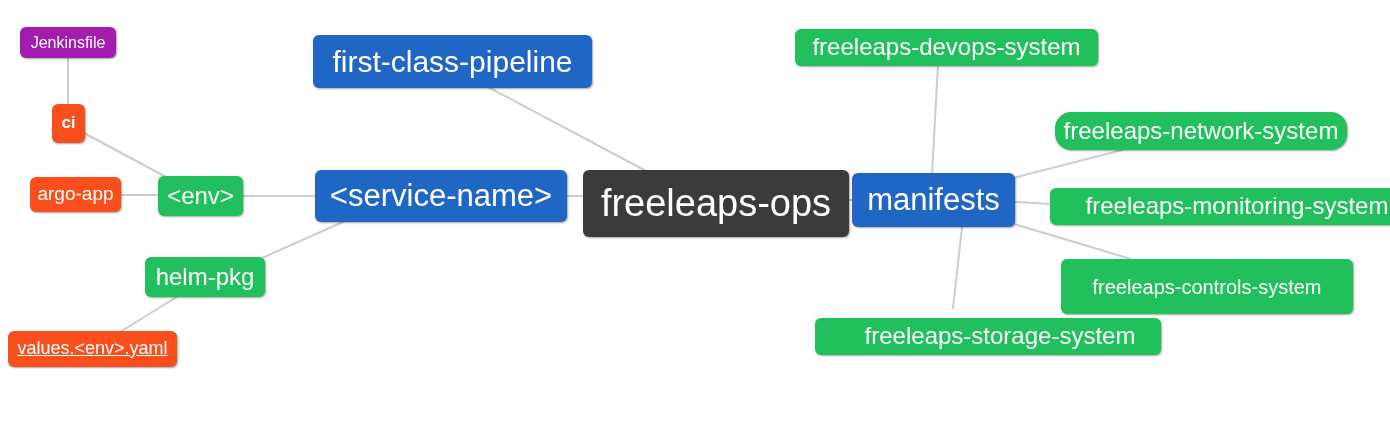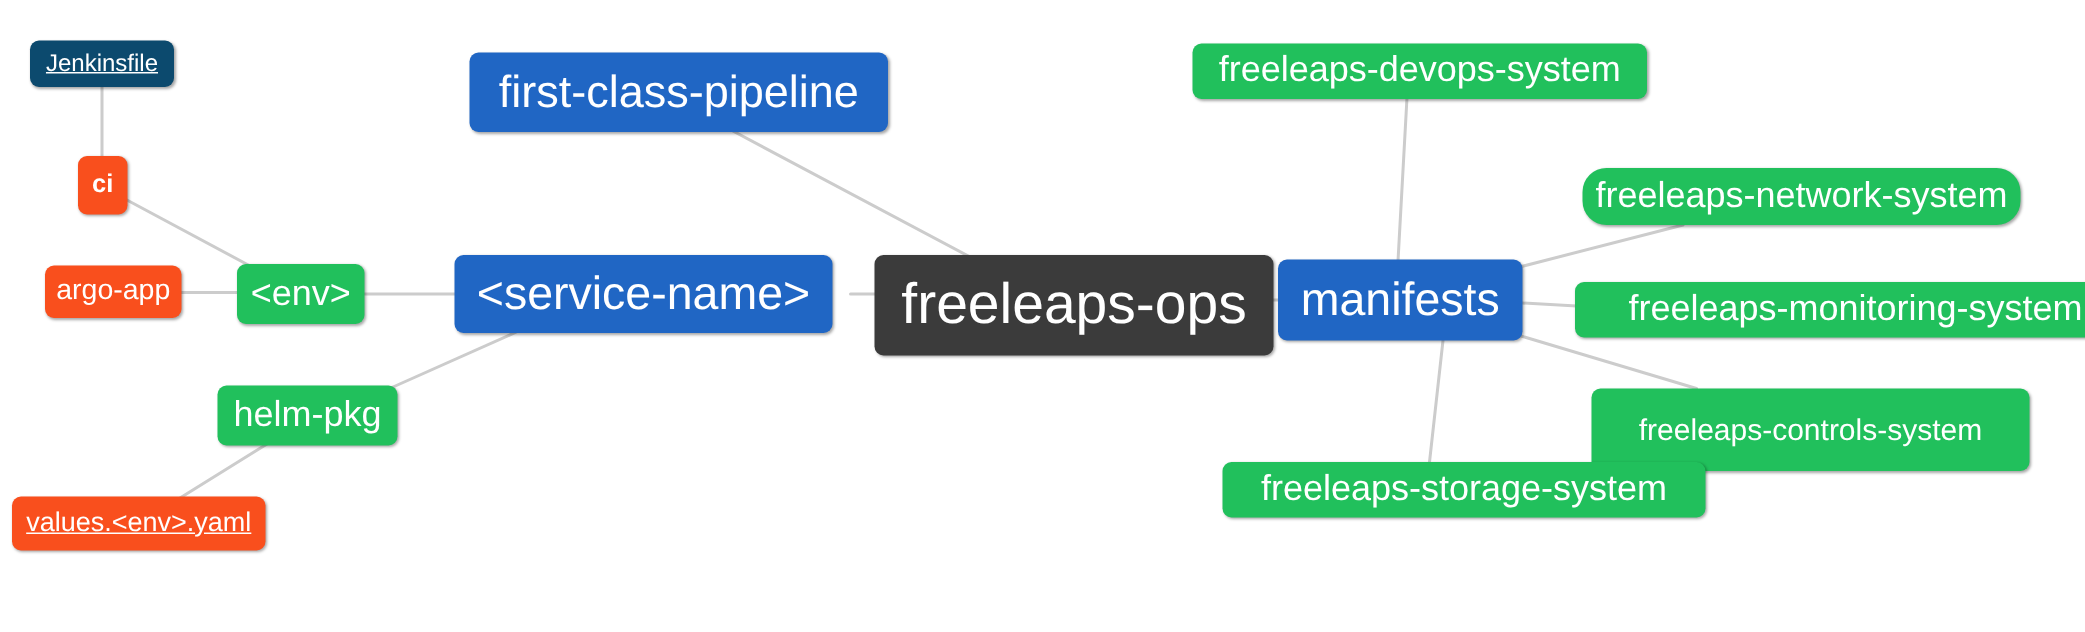--- a/index.html
+++ b/index.html
@@ -30,21 +30,21 @@
     border-radius: 6px;
     box-shadow: 1px 1px 2px rgba(0,0,0,0.35);
     white-space: nowrap;
     cursor: default;
     line-height: 1.1;
     z-index: 2;
   }
   .dark   { background: #3b3b3b; }
   .blue   { background: #2066c4; }
   .green  { background: #21c05c; }
-  .orange { background: #0c4a6e; text-decoration: underline; }
+  .orange { background: #a21caf; }
   .red    { background: #f94f1d; }
   .bold   { font-weight: bold; }
 </style>
 </head>
 <body>
 
 <div class="canvas">
 
   <svg class="edges" viewBox="0 0 1390 421" xmlns="http://www.w3.org/2000/svg">
     <line x1="68" y1="58" x2="68" y2="104"></line>
@@ -70,29 +70,29 @@
   <div class="node red" style="left:30px;  top:177px; width:91px;  height:35px; font-size:19px;">argo-app</div>
 
   <div class="node green" style="left:158px; top:176px; width:85px;  height:40px; font-size:24px;">&lt;env&gt;</div>
 
   <div class="node green" style="left:145px; top:257px; width:120px; height:40px; font-size:24px;">helm-pkg</div>
 
   <div class="node red" style="left:8px;   top:331px; width:169px; height:36px; font-size:18px;text-decoration:underline;">values.&lt;env&gt;.yaml</div>
 
   <div class="node blue" style="left:313px; top:35px;  width:279px; height:53px; font-size:30px;">first-class-pipeline</div>
 
-  <div class="node blue" style="left:303px; top:170px; width:252px; height:52px; font-size:31px;">&lt;service-name&gt;</div>
+  <div class="node blue" style="left:315px; top:170px; width:252px; height:52px; font-size:31px;">&lt;service-name&gt;</div>
 
   <div class="node dark" style="left:583px; top:170px; width:266px; height:67px; font-size:38px;">freeleaps-ops</div>
 
   <div class="node blue" style="left:852px; top:173px; width:163px; height:54px; font-size:31px;">manifests</div>
 
   <div class="node green" style="left:795px;  top:29px;  width:303px; height:37px; font-size:24px;">freeleaps-devops-system</div>
 
   <div class="node green" style="left:1055px; top:112px; width:292px; height:38px; font-size:24px;border-radius:16px;">freeleaps-network-system</div>
 
   <div class="node green" style="left:1050px; top:188px; width:374px; height:37px; font-size:24px;">freeleaps-monitoring-system</div>
 
   <div class="node green" style="left:1061px; top:259px; width:292px; height:55px; font-size:20px;">freeleaps-controls-system</div>
 
-  <div class="node green" style="left:815px;  top:308px; width:322px; height:37px; font-size:24px;">freeleaps-storage-system</div>
+  <div class="node green" style="left:815px;  top:318px; width:322px; height:37px; font-size:24px;padding-left:24px;">freeleaps-storage-system</div>
 
 </div>
 
 </body></html>

